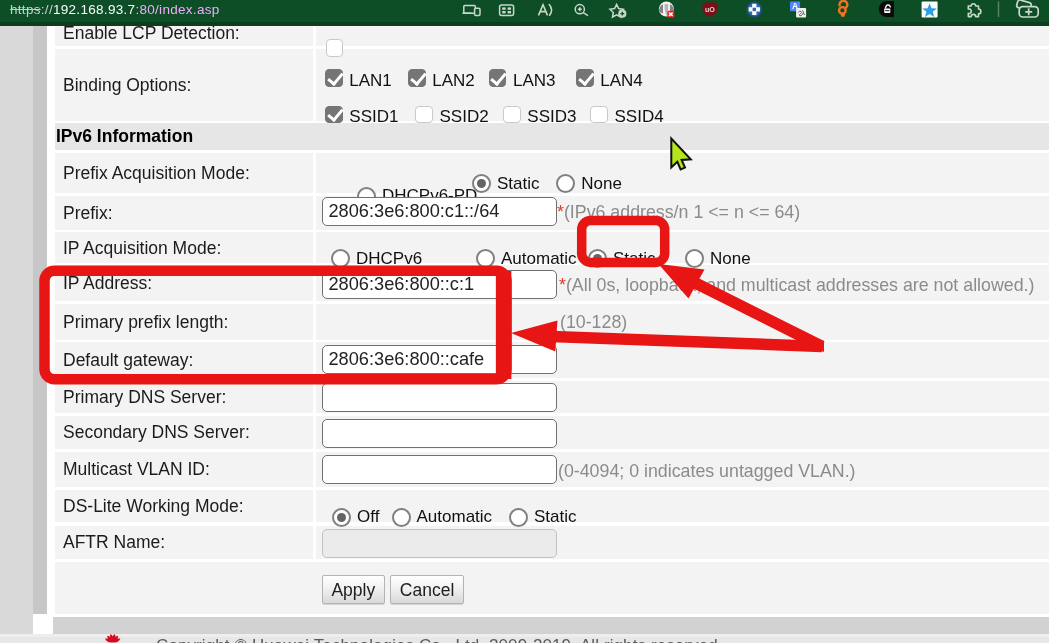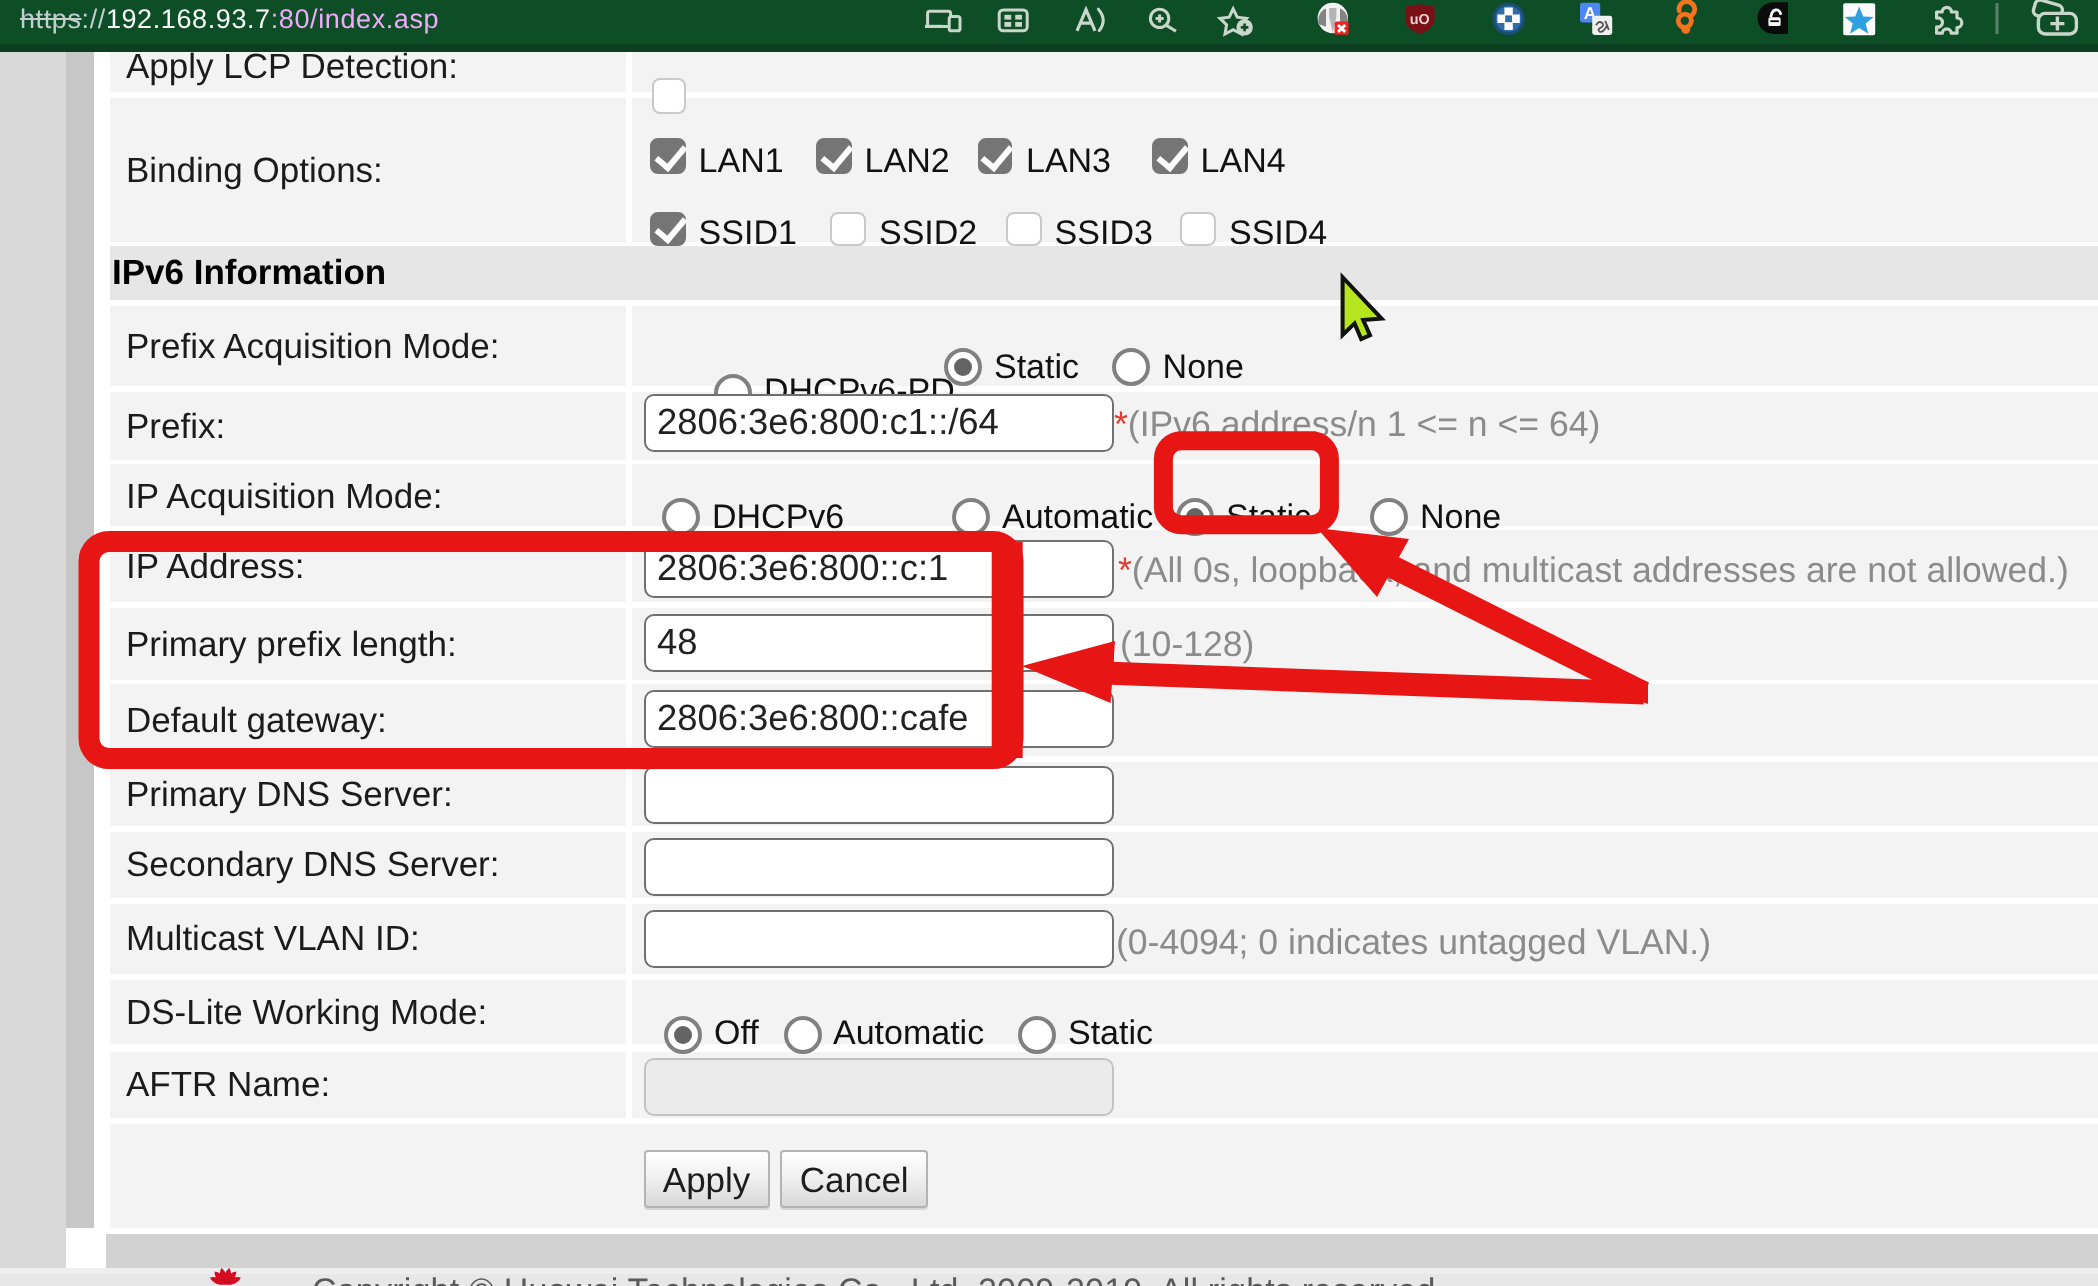--- a/index.html
+++ b/index.html
@@ -64,21 +64,21 @@
 <div id="page">
 
   <div id="leftcol"></div>
   <div id="strip"></div>
   <div id="hscroll"></div>
   <div id="footerband"></div>
   <div id="footer"></div>
   <div id="foottext">Copyright © Huawei Technologies Co., Ltd. 2009-2019. All rights reserved.</div>
 
   <div class="lab" style="top:26px;height:20.3px;">
-      <span class="t" style="top:-3.5px;">Apply LCP Detection:</span>
+      <span class="t" style="top:-3.5px;">Enable LCP Detection:</span>
     </div>
 <div class="val" style="top:26px;height:20.3px;"></div>
 <div class="lab" style="top:48.6px;height:72.1px;">
       <span class="t" style="top:26.0px;">Binding Options:</span>
     </div>
 <div class="val" style="top:48.6px;height:72.1px;"></div>
 <div id="hdr" style="top:123.1px;height:27.3px;line-height:27.3px;padding-left:1px;">IPv6 Information</div>
 <div class="lab" style="top:152.7px;height:40.5px;">
       <span class="t" style="top:10.2px;">Prefix Acquisition Mode:</span>
     </div>
@@ -184,21 +184,20 @@
     <div class="vflex" style="left:588px; top:237.9px; height:18px;">
       <span class="rd on"></span>
       <span style="margin-left:6px;">Static</span>
     </div>
     <div class="vflex" style="left:685px; top:237.9px; height:18px;">
       <span class="rd"></span>
       <span style="margin-left:6px;">None</span>
     </div>
 <div class="inp" style="left:321.5px; top:269.5px; width:235.5px;">2806:3e6:800::c:1</div>
 <div class="gray" style="left:559px; top:275px;"><span class="ast">*</span>(All 0s, loopback, and multicast addresses are not allowed.)</div>
-<div class="inp" style="left:321.5px; top:307px; width:235.5px;">48</div>
 <div class="gray" style="left:560px; top:312px;">(10-128)</div>
 <div class="inp" style="left:321.5px; top:344.5px; width:235.5px;">2806:3e6:800::cafe</div>
 <div class="inp" style="left:321.5px; top:382.5px; width:235.5px;"></div>
 <div class="inp" style="left:321.5px; top:418.5px; width:235.5px;"></div>
 <div class="inp" style="left:321.5px; top:455px; width:235.5px;"></div>
 <div class="gray" style="left:558px; top:460.5px;">(0-4094; 0 indicates untagged VLAN.)</div>
 <div class="vflex" style="left:332px; top:496px; height:18px;">
       <span class="rd on"></span>
       <span style="margin-left:6px;">Off</span>
     </div>

